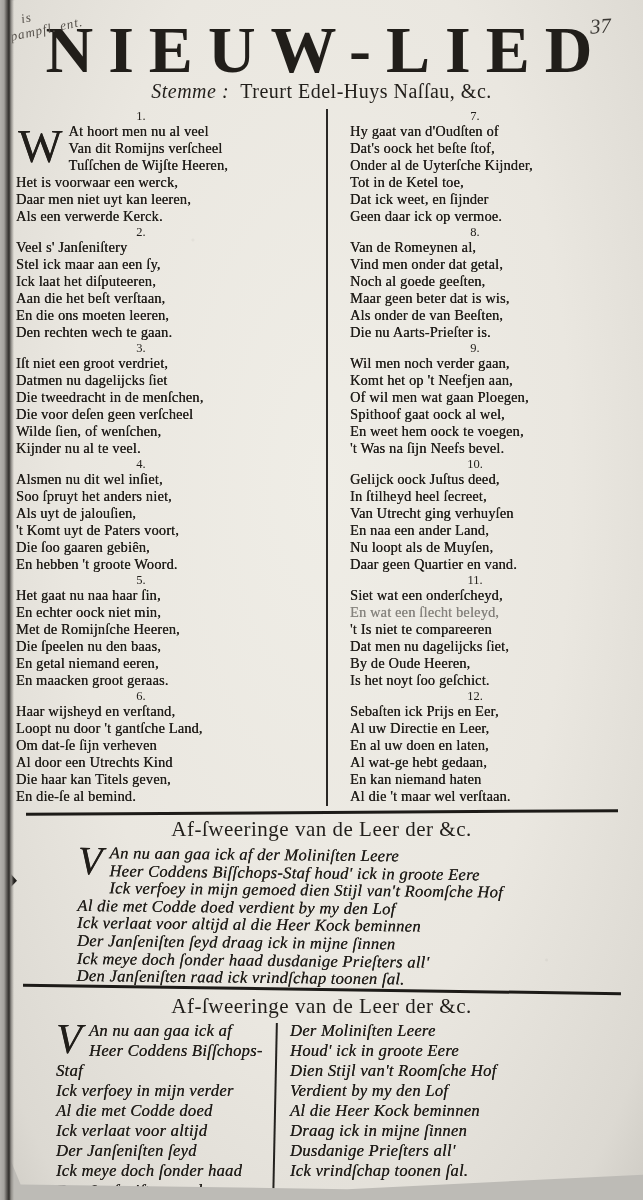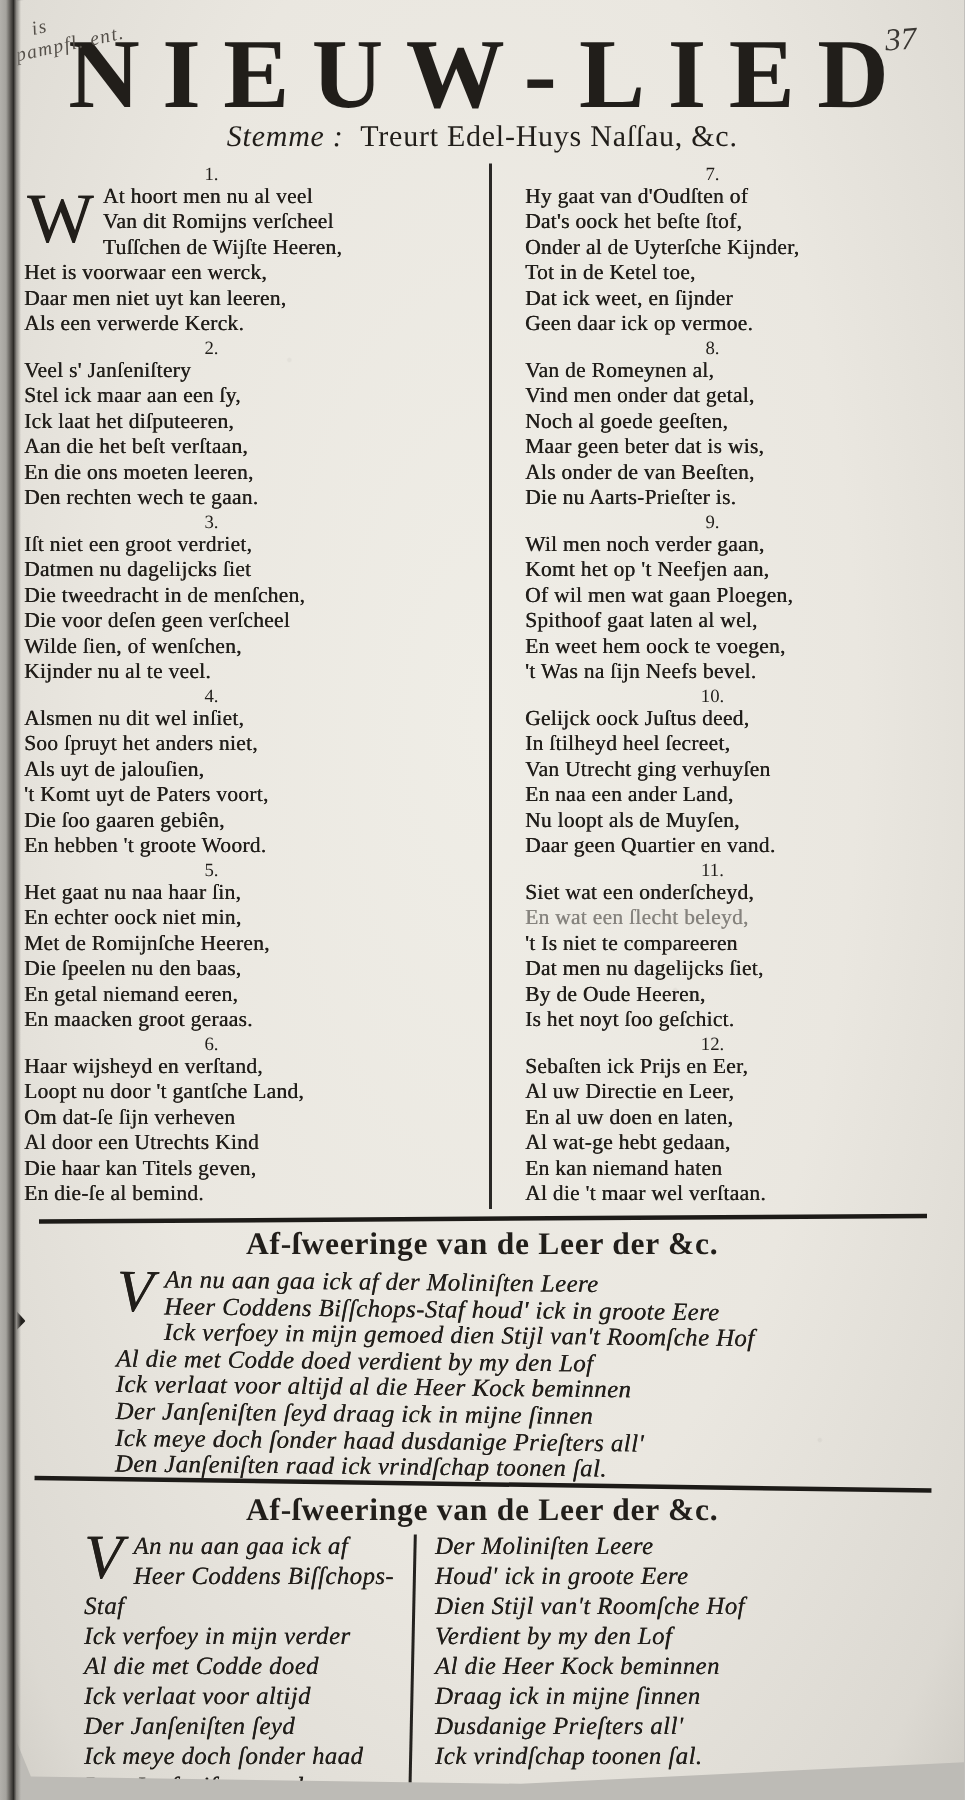--- a/index.html
+++ b/index.html
@@ -31,21 +31,21 @@
   .col-right{flex:1;padding-left:22px;}
   .verse-num{text-align:center;font-size:12.5px;line-height:12px;width:250px;margin:1px 0 1px;}
   .verse{margin-bottom:1px;}
   .verse-lines{font-size:14.3px;line-height:17px;letter-spacing:.2px;
       text-shadow:.25px 0 0 currentColor;}
   .dropcap-roman{float:left;font-size:47px;line-height:44px;height:50px;margin:1px 6px 0 2px;}
   .faded{opacity:.5;}
   .rule{height:3px;background:#1d1b18;}
   .rule-1{width:92%;margin:5px auto 0;transform:rotate(-0.35deg);}
   .rule-2{width:93%;margin:3px auto 0;transform:rotate(0.8deg);}
-  .afs-title{margin:3px 0 1px;text-align:center;font-size:21px;font-weight:bold;letter-spacing:.5px;}
+  .afs-title{margin:3px 0 1px;text-align:center;font-size:21px;font-weight:normal;letter-spacing:.5px;}
   .afs-full-lines{margin:2px 0 0 78px;font-style:italic;font-size:16.5px;line-height:17.6px;
       letter-spacing:.3px;transform:rotate(0.6deg);transform-origin:left top;
       text-shadow:.2px 0 0 currentColor;}
   .dropcap-italic{float:left;font-style:italic;font-size:40px;line-height:34px;height:36px;margin:0 7px 0 0;}
   .dropcap-italic2{float:left;font-style:italic;font-size:42px;line-height:36px;height:40px;margin:0 7px 0 0;}
   .afs-cols{display:flex;margin:2px 0 0 44px;font-style:italic;font-size:16.5px;line-height:20px;
       letter-spacing:.3px;text-shadow:.2px 0 0 currentColor;}
   .afs-col-left{width:218px;padding-left:12px;}
   .afs-divider{width:2px;background:#24221f;margin:2px 0 0 0;transform:rotate(1.2deg);}
   .afs-col-right{flex:1;padding-left:14px;}
@@ -162,21 +162,21 @@
               <div class="line">Als onder de van Beeſten,</div>
               <div class="line">Die nu Aarts-Prieſter is.</div>
             </div>
           </div>
           <div class="verse">
             <div class="verse-num">9.</div>
             <div class="verse-lines">
               <div class="line">Wil men noch verder gaan,</div>
               <div class="line">Komt het op 't Neefjen aan,</div>
               <div class="line">Of wil men wat gaan Ploegen,</div>
-              <div class="line">Spithoof gaat laten al wel,</div>
+              <div class="line">Spithoof gaat oock al wel,</div>
               <div class="line">En weet hem oock te voegen,</div>
               <div class="line">'t Was na ſijn Neefs bevel.</div>
             </div>
           </div>
           <div class="verse">
             <div class="verse-num">10.</div>
             <div class="verse-lines">
               <div class="line">Gelijck oock Juſtus deed,</div>
               <div class="line">In ſtilheyd heel ſecreet,</div>
               <div class="line">Van Utrecht ging verhuyſen</div>

